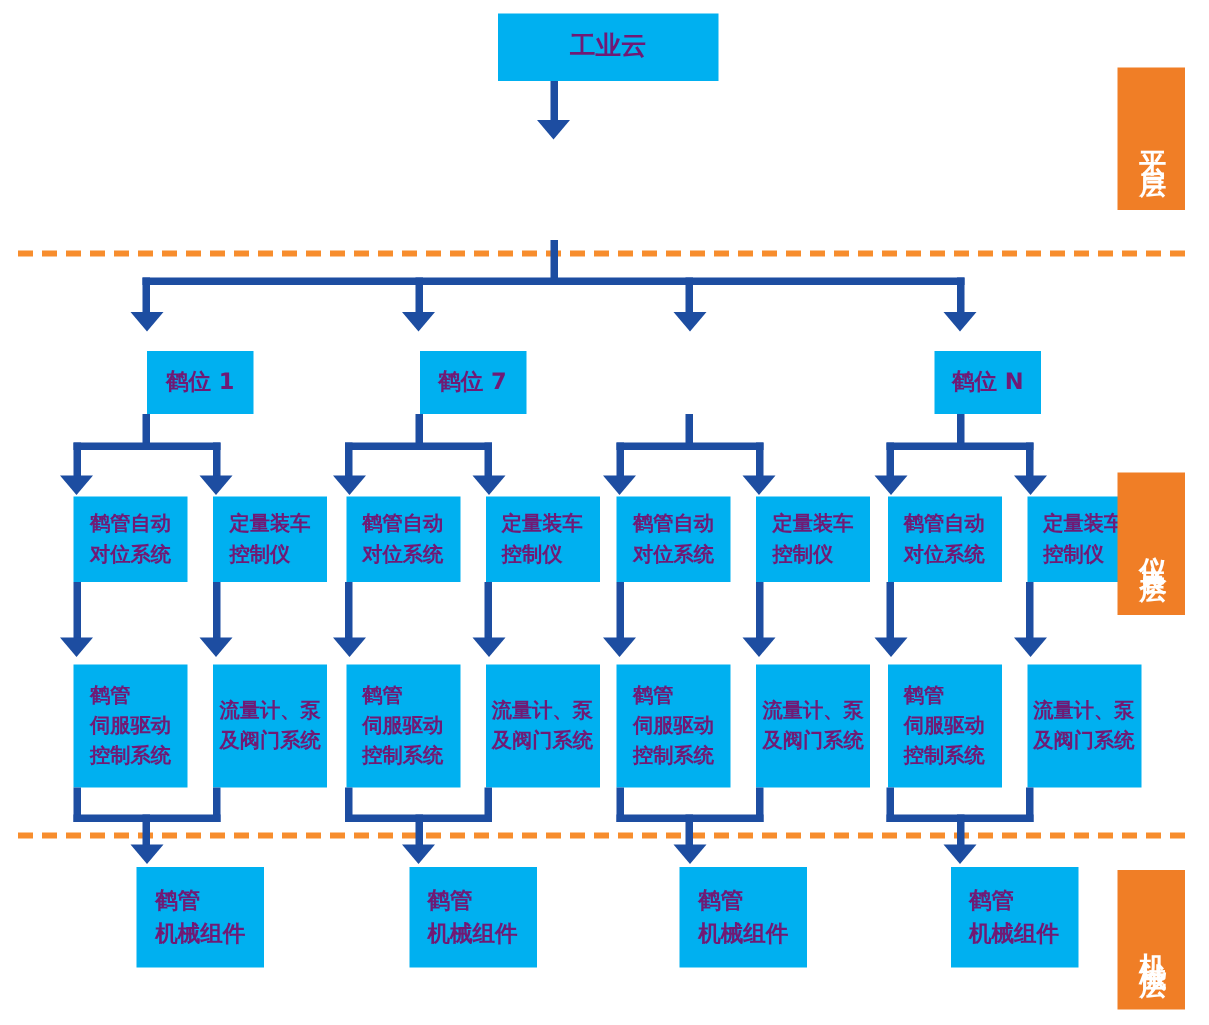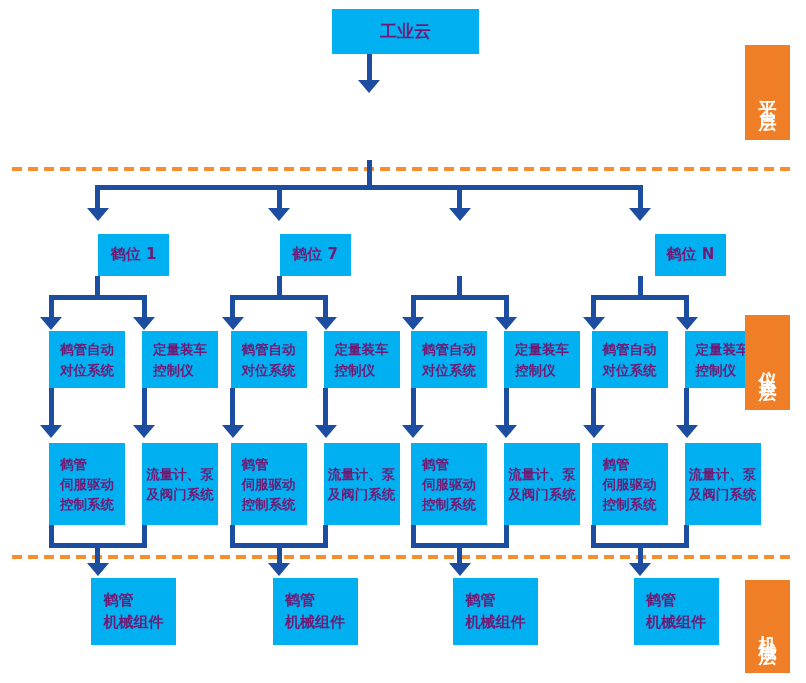--- a/index.html
+++ b/index.html
@@ -146,21 +146,21 @@
     <div class="vl" style="left:43px;  top:525px; height:23px;"></div>
     <div class="vl" style="left:136px; top:525px; height:23px;"></div>
     <div class="hl" style="left:43px; top:543px; width:98px;"></div>
     <div class="vl" style="left:89.5px; top:543px; height:22px;"></div>
     <div class="ah" style="left:81px; top:563px;"></div>
     <div class="cbox mid" style="left:49.5px; top:578px; width:85px; height:67px;">鹤管
 机械组件</div>
   </div>
 
   <div class="branch" style="left:548px;">
-    <div class="cbox mid" style="left:71px; top:234px; width:71px; height:42px;">鹤位 N</div>
+    <div class="cbox mid" style="left:39px; top:234px; width:71px; height:42px;">鹤位 N</div>
     <div class="vl" style="left:89.5px; top:276px; height:21px;"></div>
     <div class="hl" style="left:43px; top:295px; width:98px;"></div>
     <div class="vl" style="left:43px;  top:295px; height:24px;"></div>
     <div class="ah" style="left:34.5px; top:317px;"></div>
     <div class="vl" style="left:136px; top:295px; height:24px;"></div>
     <div class="ah" style="left:127.5px; top:317px;"></div>
     <div class="cbox small" style="left:7.5px; top:331px; width:76px; height:57px;">鹤管自动
 对位系统</div>
     <div class="cbox small" style="left:100.5px; top:331px; width:76px; height:57px;">定量装车
 控制仪</div>

